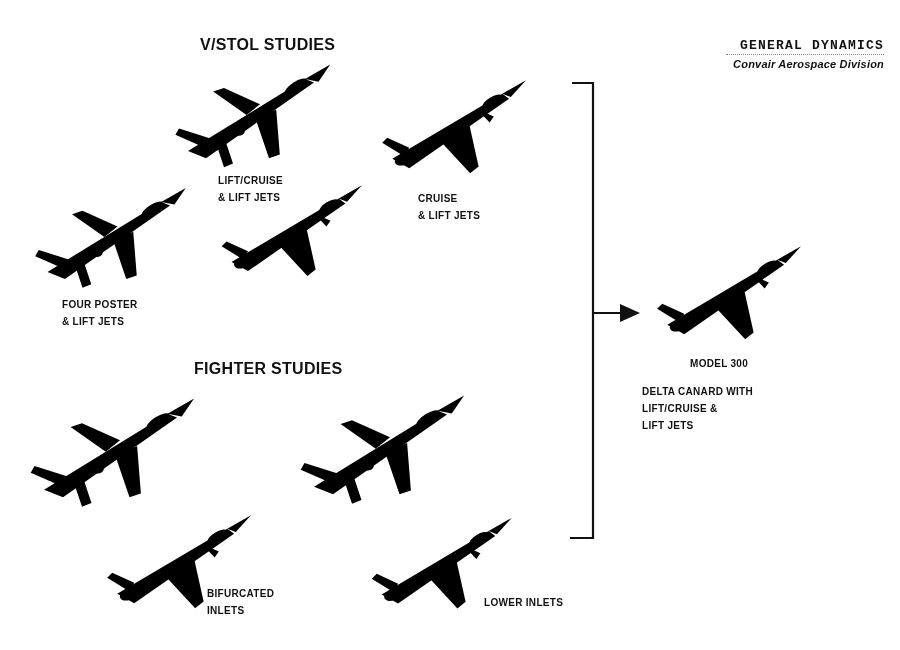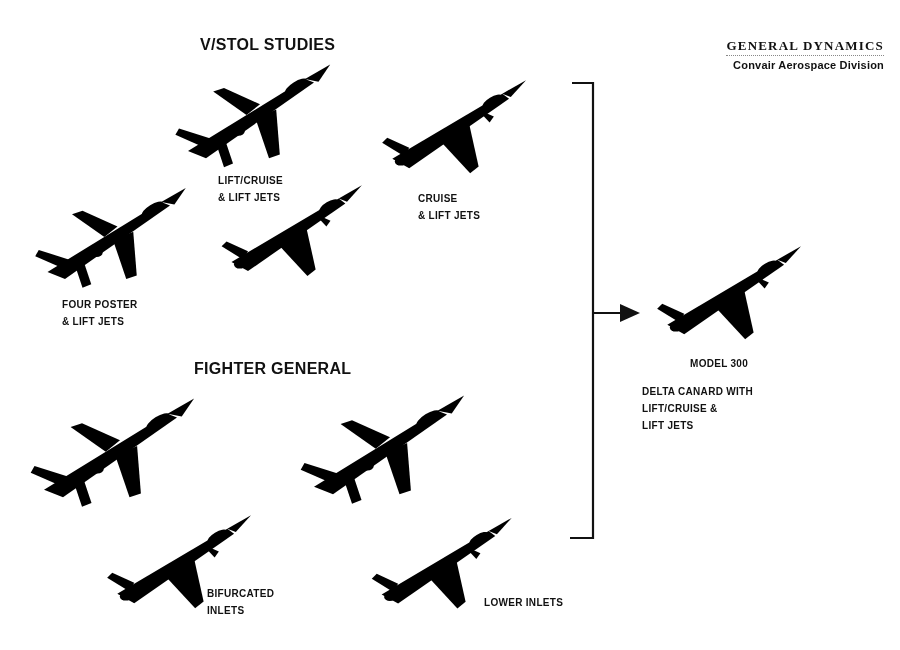--- a/index.html
+++ b/index.html
@@ -1,36 +1,36 @@
 <!DOCTYPE html>
 <html><head>
 <meta charset="utf-8">
 <style>
   html, body { margin: 0; padding: 0; background: #ffffff; }
   body { width: 900px; height: 650px; position: relative; overflow: hidden; font-family: "Liberation Sans", sans-serif; color: #111; }
   .lbl { position: absolute; font-weight: bold; font-size: 10px; line-height: 17px; letter-spacing: 0.3px; white-space: pre; }
   .hdr { position: absolute; font-weight: bold; font-size: 16px; letter-spacing: 0.3px; }
   #logo { position: absolute; left: 716px; top: 38px; width: 168px; text-align: right; }
-  #logo .co { font-family: Liberation Serif, serif; font-weight: bold; font-size: 13px; letter-spacing: 1.2px; }
+  #logo .co { font-family: Liberation Mono, monospace; font-weight: bold; font-size: 13px; letter-spacing: 1.2px; }
   #logo .fine { height: 2px; border-top: 1px dotted #888; margin: 1px 0 1px 10px; }
-  #logo .div { font-weight: bold; font-size: 11px; letter-spacing: 0.2px; }
+  #logo .div { font-style: italic; font-weight: bold; font-size: 11px; letter-spacing: 0.2px; }
   svg.plane { position: absolute; overflow: visible; }
   #flow { position: absolute; left: 0; top: 0; }
 </style>
 </head>
 <body>
 
 <div id="logo">
   <div class="co">GENERAL DYNAMICS</div>
   <div class="fine"></div>
   <div class="div">Convair Aerospace Division</div>
 </div>
 
 <div class="hdr" style="left:200px; top:36px;">V/STOL STUDIES</div>
-<div class="hdr" style="left:194px; top:360px;">FIGHTER GENERAL</div>
+<div class="hdr" style="left:194px; top:360px;">FIGHTER STUDIES</div>
 
 <div class="lbl" style="left:218px; top:172px;">LIFT/CRUISE
 &amp; LIFT JETS</div>
 <div class="lbl" style="left:418px; top:190px;">CRUISE
 &amp; LIFT JETS</div>
 <div class="lbl" style="left:62px; top:296px;">FOUR POSTER
 &amp; LIFT JETS</div>
 <div class="lbl" style="left:207px; top:585px;">BIFURCATED
 INLETS</div>
 <div class="lbl" style="left:484px; top:594px;">LOWER INLETS</div>

